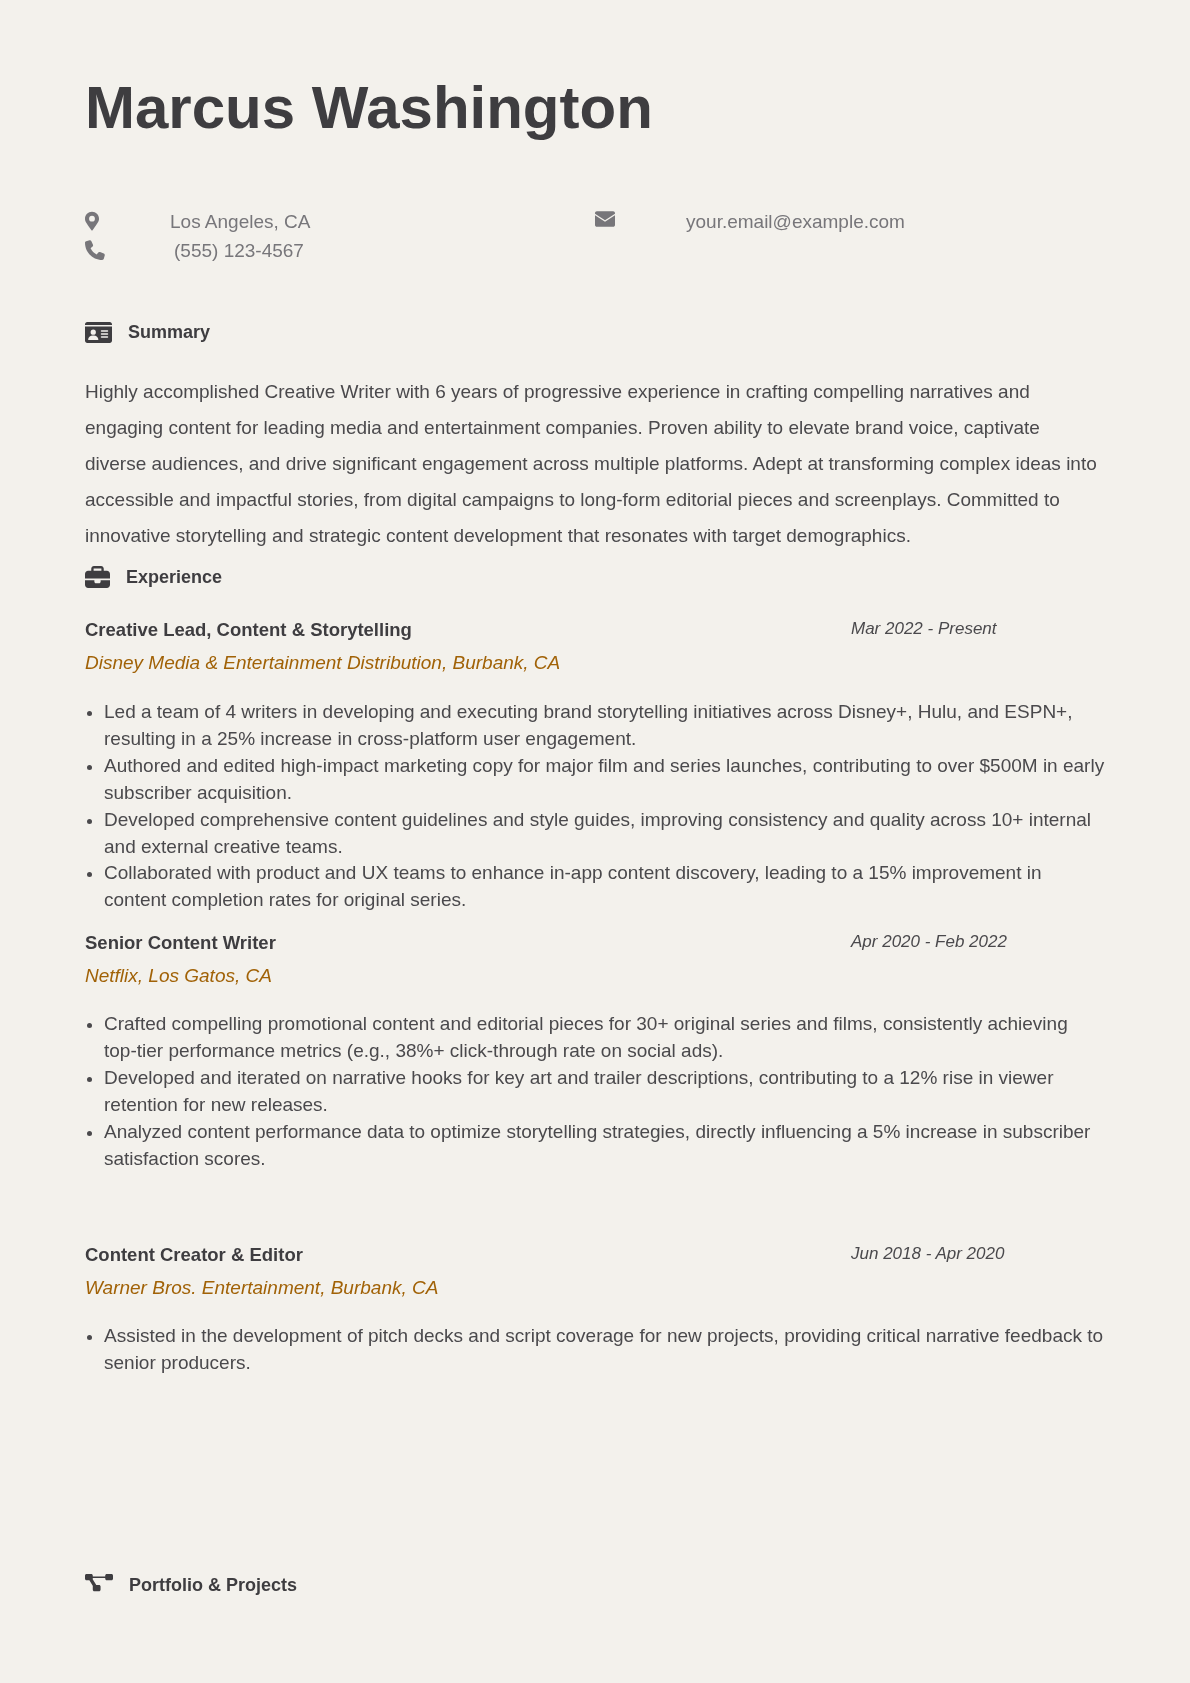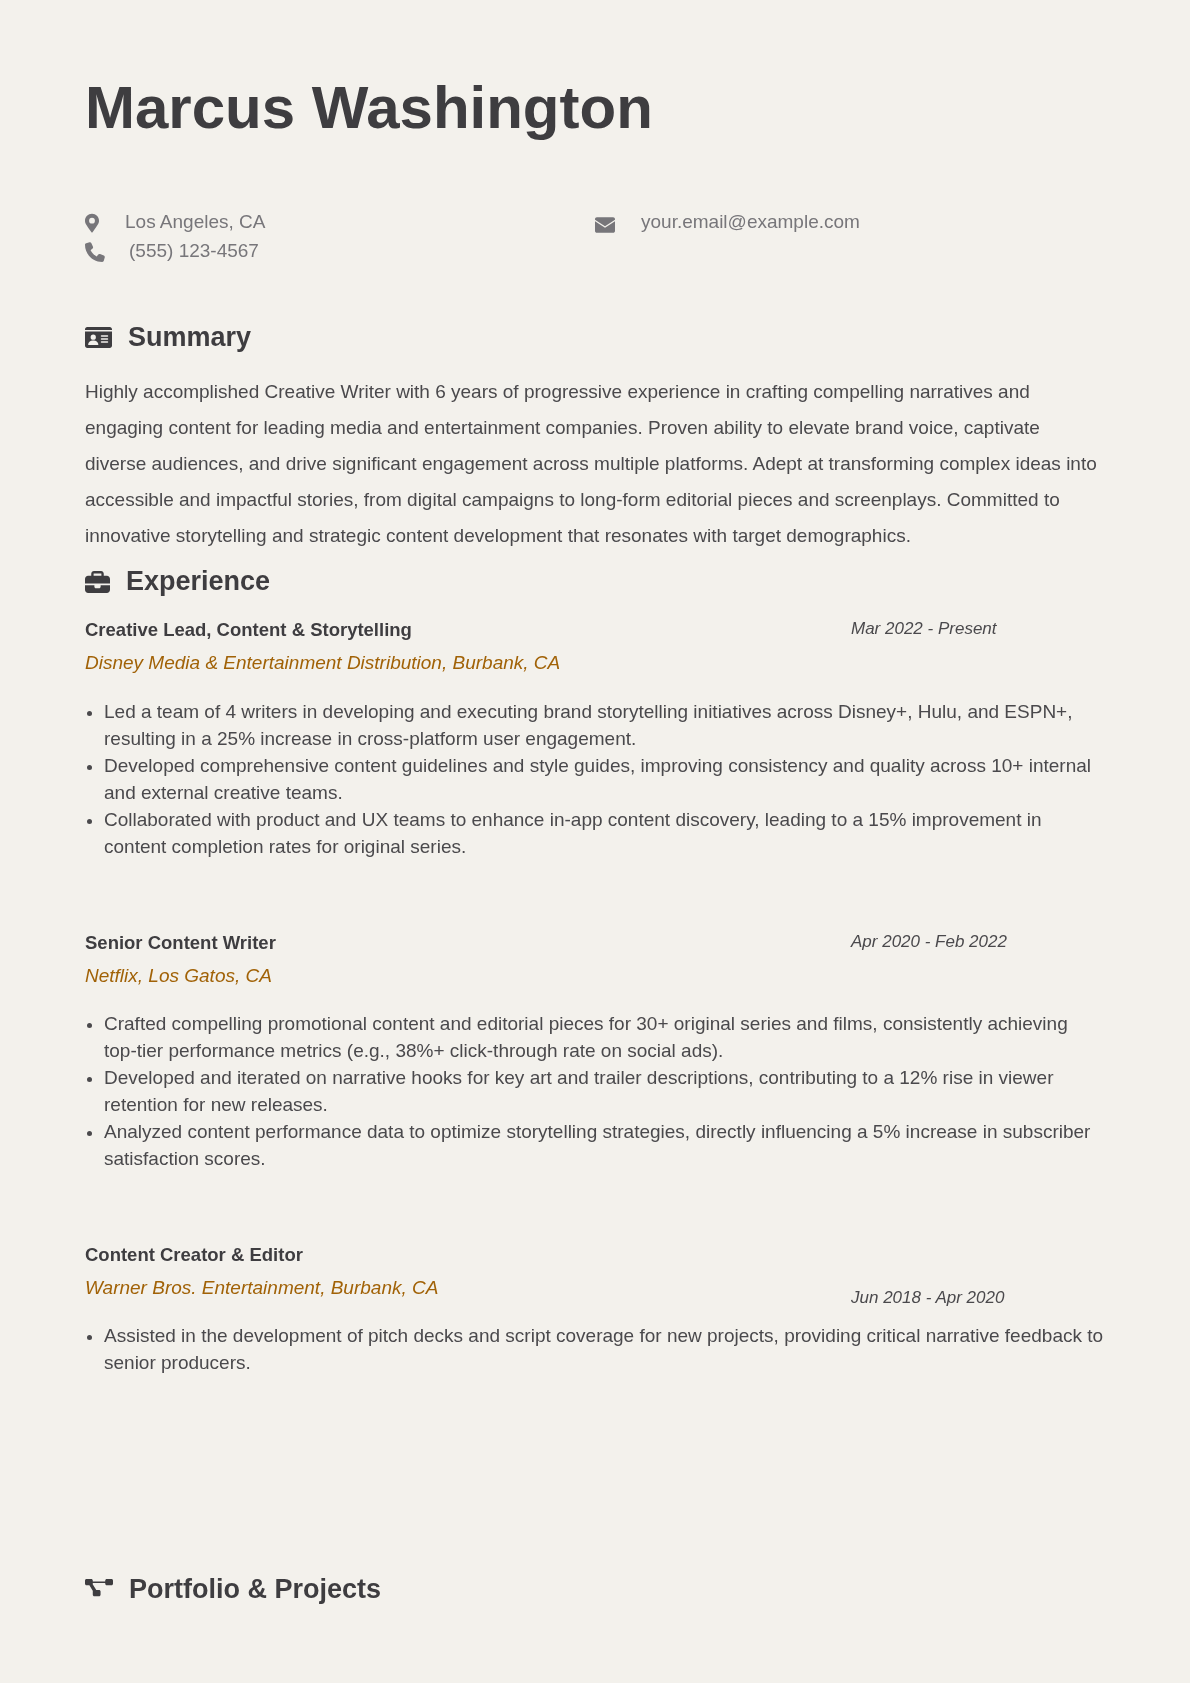--- a/index.html
+++ b/index.html
@@ -10,27 +10,27 @@
     color: #3e3d40;
     position: relative;
   }
   .page { position: absolute; left: 85px; top: 0; width: 1020px; }
   .name {
     position: absolute; top: 70px; left: 0;
     font-size: 60px; font-weight: bold; color: #3e3d40;
     letter-spacing: 0px; margin: 0; line-height: 76px;
   }
   .contact-item {
-    position: absolute; display: flex; align-items: flex-end;
-    font-size: 19px; color: #77767a;
+    position: absolute; display: flex; align-items: flex-start;
+    font-size: 19px; color: #77767a; gap: 45px;
   }
   .contact-item svg { fill: #77767a; }
   .section-head {
     position: absolute; left: 0; display: flex; align-items: center;
-    font-size: 27px; font-weight: bold; color: #3e3d40;
+    font-size: 18px; font-weight: bold; color: #3e3d40;
   }
   .section-head svg { fill: #3e3d40; margin-right: 16px; }
   .summary {
     position: absolute; left: 0; top: 374px; width: 1020px;
     font-size: 19px; line-height: 36px; color: #4a494c;
     margin: 0;
   }
   .job-title {
     position: absolute; left: 0; font-size: 18.5px; font-weight: bold; color: #3e3d40;
   }
@@ -89,35 +89,36 @@
         <path d="M184 48h144c4 0 8 4 8 8v40H176V56c0-4 4-8 8-8zm-56 8v40H64c-35 0-64 29-64 64v96h512v-96c0-35-29-64-64-64h-64V56c0-31-25-56-56-56H184c-31 0-56 25-56 56zM512 288H320v32c0 18-14 32-32 32h-64c-18 0-32-14-32-32v-32H0v96c0 35 29 64 64 64h384c35 0 64-29 64-64v-96z"></path>
       </svg>
     <span>Experience</span>
   </div>
 
   <div class="job-title" style="top:619px;">Creative Lead, Content &amp; Storytelling</div>
   <div class="job-date" style="top:619px;">Mar 2022 - Present</div>
   <div class="job-company" style="top:652px;">Disney Media &amp; Entertainment Distribution, Burbank, CA</div>
   <ul class="bullets" style="top:699px;">
     <li>Led a team of 4 writers in developing and executing brand storytelling initiatives across Disney+, Hulu, and ESPN+, resulting in a 25% increase in cross-platform user engagement.</li>
+    <li>Authored and edited high-impact marketing copy for major film and series launches, contributing to over $500M in early subscriber acquisition.</li>
     <li>Developed comprehensive content guidelines and style guides, improving consistency and quality across 10+ internal and external creative teams.</li>
     <li>Collaborated with product and UX teams to enhance in-app content discovery, leading to a 15% improvement in content completion rates for original series.</li>
   </ul>
 
   <div class="job-title" style="top:932px;">Senior Content Writer</div>
   <div class="job-date" style="top:932px;">Apr 2020 - Feb 2022</div>
   <div class="job-company" style="top:965px;">Netflix, Los Gatos, CA</div>
   <ul class="bullets" style="top:1011px;">
     <li>Crafted compelling promotional content and editorial pieces for 30+ original series and films, consistently achieving top-tier performance metrics (e.g., 38%+ click-through rate on social ads).</li>
     <li>Developed and iterated on narrative hooks for key art and trailer descriptions, contributing to a 12% rise in viewer retention for new releases.</li>
     <li>Analyzed content performance data to optimize storytelling strategies, directly influencing a 5% increase in subscriber satisfaction scores.</li>
   </ul>
 
   <div class="job-title" style="top:1244px;">Content Creator &amp; Editor</div>
-  <div class="job-date" style="top:1244px;margin-top:44px;">Jun 2018 - Apr 2020</div>
+  <div class="job-date" style="top:1244px;">Jun 2018 - Apr 2020</div>
   <div class="job-company" style="top:1277px;">Warner Bros. Entertainment, Burbank, CA</div>
   <ul class="bullets" style="top:1323px;">
     <li>Assisted in the development of pitch decks and script coverage for new projects, providing critical narrative feedback to senior producers.</li>
   </ul>
 
   <div class="section-head" style="top:1574px;">
     <svg width="28" height="22" viewBox="0 0 576 448">
         <path d="M0 32C0 14 14 0 32 0h96c18 0 32 14 32 32v16h256V32c0-18 14-32 32-32h96c18 0 32 14 32 32v64c0 18-14 32-32 32h-96c-18 0-32-14-32-32V80H160v16c0 4-1 8-2 11l74 117h56c18 0 32 14 32 32v64c0 18-14 32-32 32h-96c-18 0-32-14-32-32v-64c0-4 1-8 2-11L90 128H32c-18 0-32-14-32-32V32z"></path>
       </svg>
     <span>Portfolio &amp; Projects</span>

